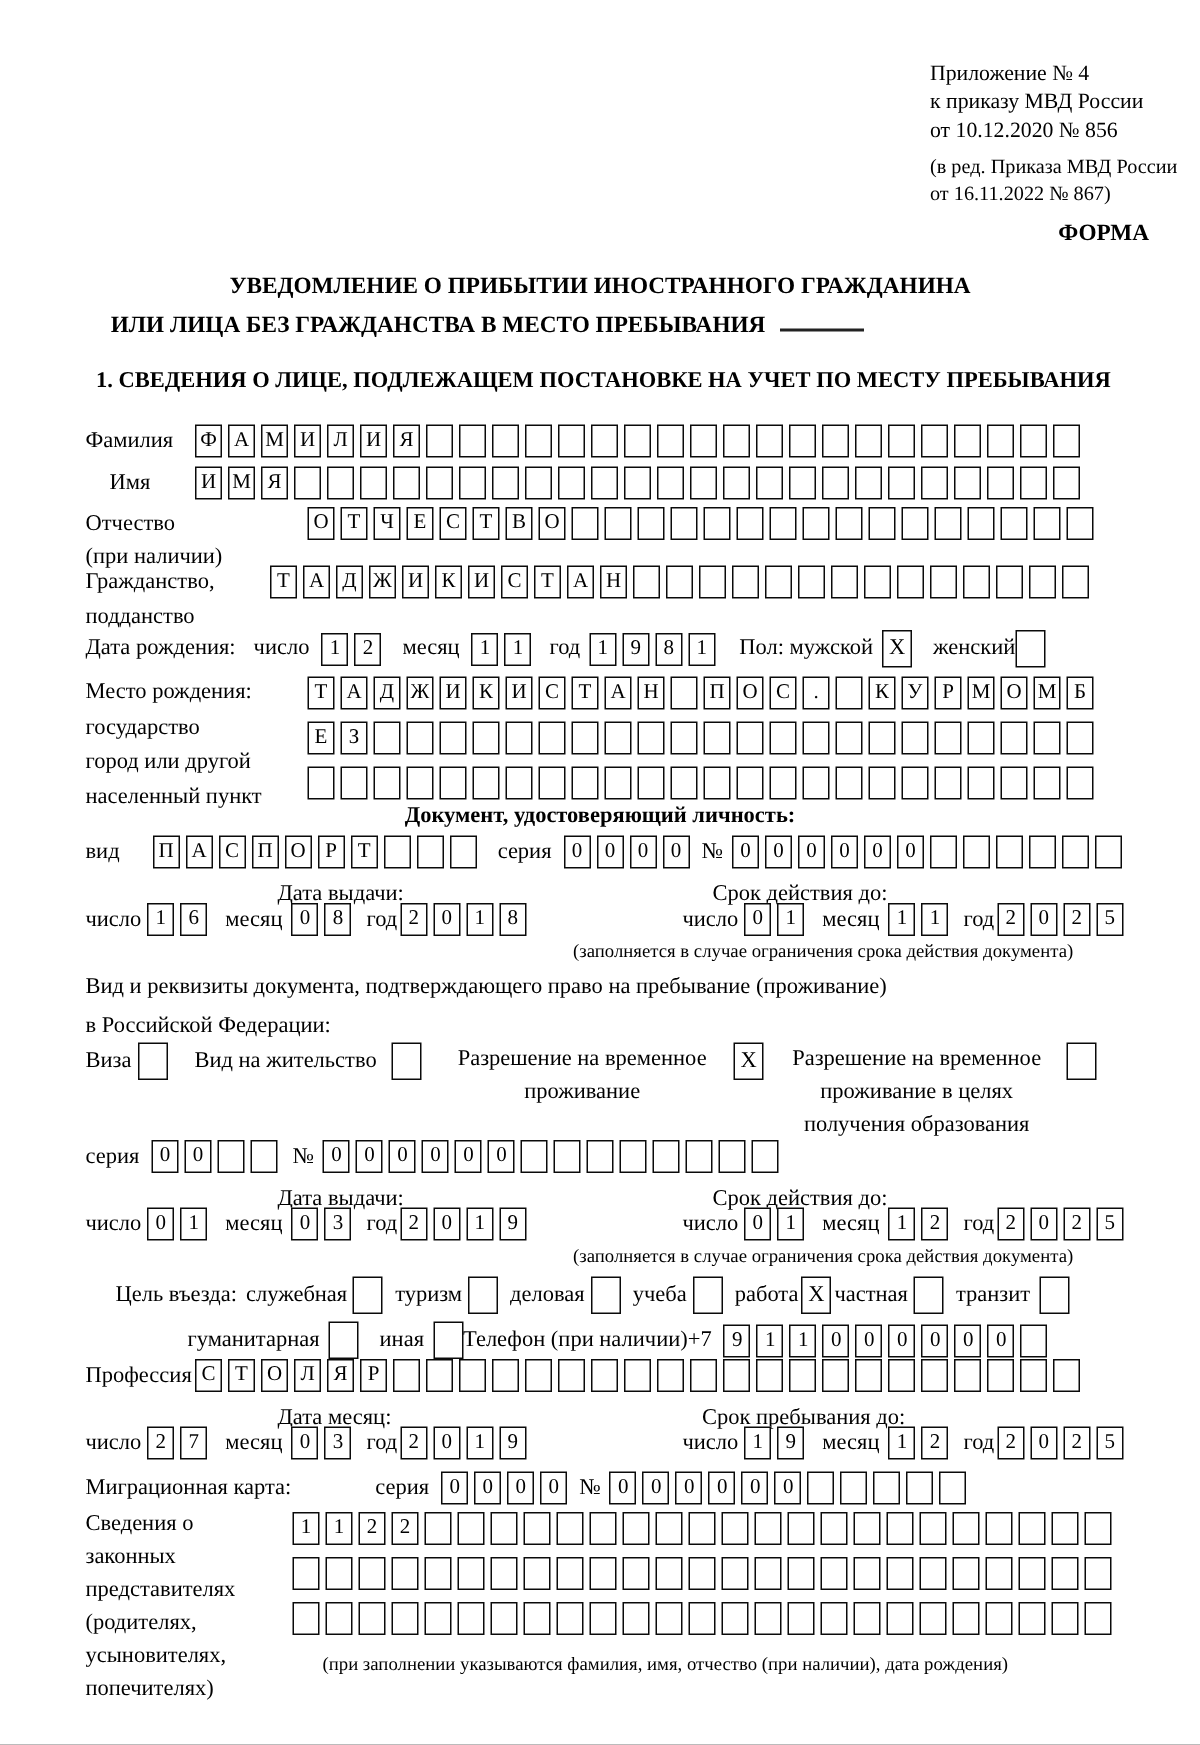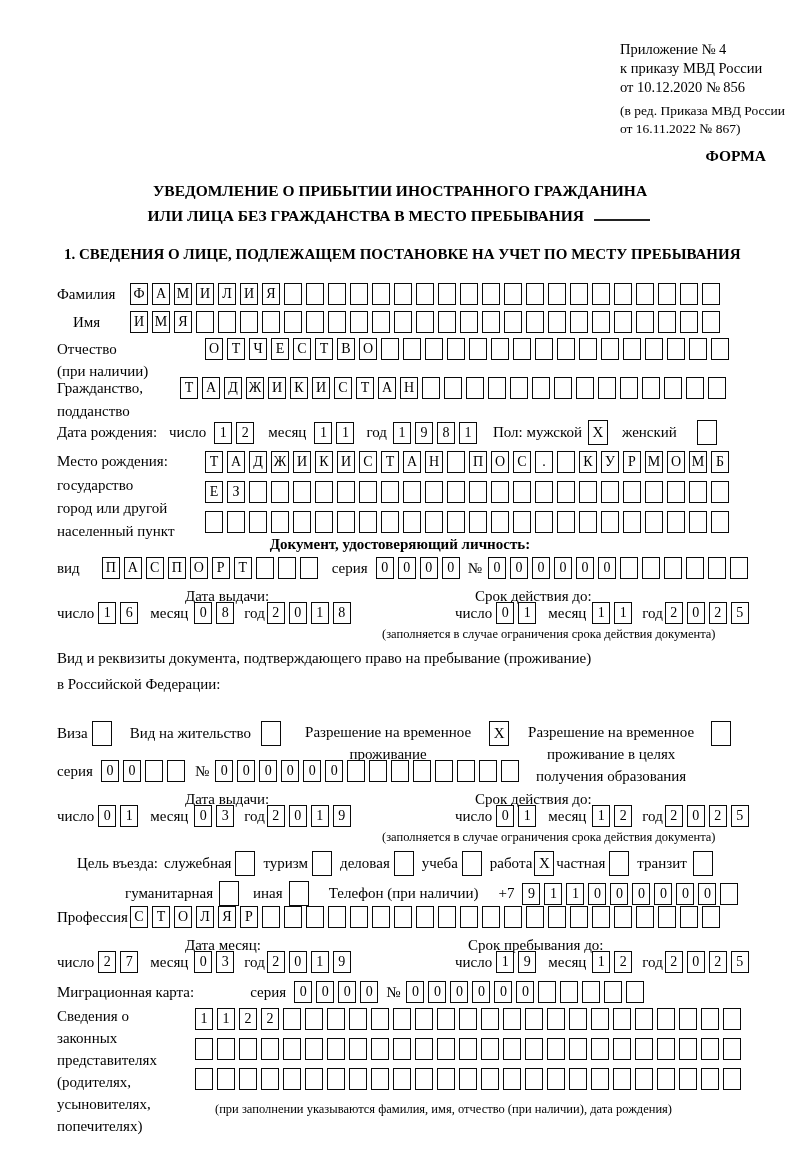--- a/index.html
+++ b/index.html
@@ -3,61 +3,61 @@
 <meta charset="utf-8">
 <style>
   html,body{margin:0;padding:0;background:#888;}
   .page{
     position:relative; width:800px; height:1163px; background:#ffffff; color:#000;
     font-family:"Liberation Serif","DejaVu Serif",serif; font-size:15px; overflow:hidden;
     margin:0 auto;
   }
   .abs{position:absolute;}
   .row{position:absolute; display:flex; align-items:center;}
-  .rowtop{position:absolute; display:flex; align-items:flex-start;margin-top:26px;}
+  .rowtop{position:absolute; display:flex; align-items:flex-start;}
   .cells{display:flex;}
   .cell{
     display:inline-block; width:16px; height:20px; border:1.7px solid #0a0a0a;
     margin-right:4px; text-align:center; line-height:20px; font-size:14px; background:#fff;
   }
   .chk{
     display:inline-block; width:18px; height:23px; border:1.7px solid #0a0a0a;
     text-align:center; line-height:23px; font-size:15px; background:#fff; flex:none;
   }
   .b{font-weight:bold;}
   .small{font-size:12.5px;}
   .hdr{line-height:19px; font-size:14.5px;}
   .hdr2{line-height:18px; font-size:13.5px; margin-top:5px;}
   .ctr{text-align:center;}
   .uline{display:inline-block; width:56px; border-bottom:2.2px solid #222; height:14px; margin-left:10px;}
   .lbl{white-space:nowrap;}
   .mr2{margin-right:2px}.mr4{margin-right:4px}.mr6{margin-right:6px}.mr8{margin-right:8px}
   .mr10{margin-right:10px}.mr12{margin-right:12px}.mr14{margin-right:14px}.mr16{margin-right:16px}
-  .mr18{margin-right:18px}.mr20{margin-right:20px}.mr22{margin-right:22px}.mr45{margin-right:56px}
+  .mr18{margin-right:18px}.mr20{}.mr22{margin-right:22px}.mr45{margin-right:56px}
   .blk{line-height:22px; text-align:center;}
 </style>
 </head>
 <body>
 
 <div class="page">
 
   <div class="abs hdr" style="left:620px; top:40px; width:178px;">
     <div>Приложение № 4</div>
     <div>к приказу МВД России</div>
     <div>от 10.12.2020 № 856</div>
     <div class="hdr2">
       <div>(в ред. Приказа МВД России</div>
       <div>от 16.11.2022 № 867)</div>
     </div>
   </div>
 
   <div class="abs b" style="left:620px; top:147px; width:146px; text-align:right; font-size:15.5px;">ФОРМА</div>
 
   <div class="abs ctr b" style="left:0; top:182px; width:800px; font-size:15.5px;">УВЕДОМЛЕНИЕ О ПРИБЫТИИ ИНОСТРАННОГО ГРАЖДАНИНА</div>
-  <div class="abs ctr b" style="left:0; top:205px; width:650px; font-size:15.5px;text-align:right;">
+  <div class="abs ctr b" style="left:0; top:205px; width:650px; font-size:15.5px;">
     <span>ИЛИ ЛИЦА БЕЗ ГРАЖДАНСТВА В МЕСТО ПРЕБЫВАНИЯ</span><span class="uline"></span>
   </div>
 
   <div class="abs b" style="left:64px; top:246px; font-size:15px;">1. СВЕДЕНИЯ О ЛИЦЕ, ПОДЛЕЖАЩЕМ ПОСТАНОВКЕ НА УЧЕТ ПО МЕСТУ ПРЕБЫВАНИЯ</div>
 
   <div class="abs lbl" style="left:57px; top:286px;">Фамилия</div>
   <div class="abs cells" style="left:130px; top:283px;">
       <span class="cell">Ф</span>
       <span class="cell">А</span>
       <span class="cell">М</span>

